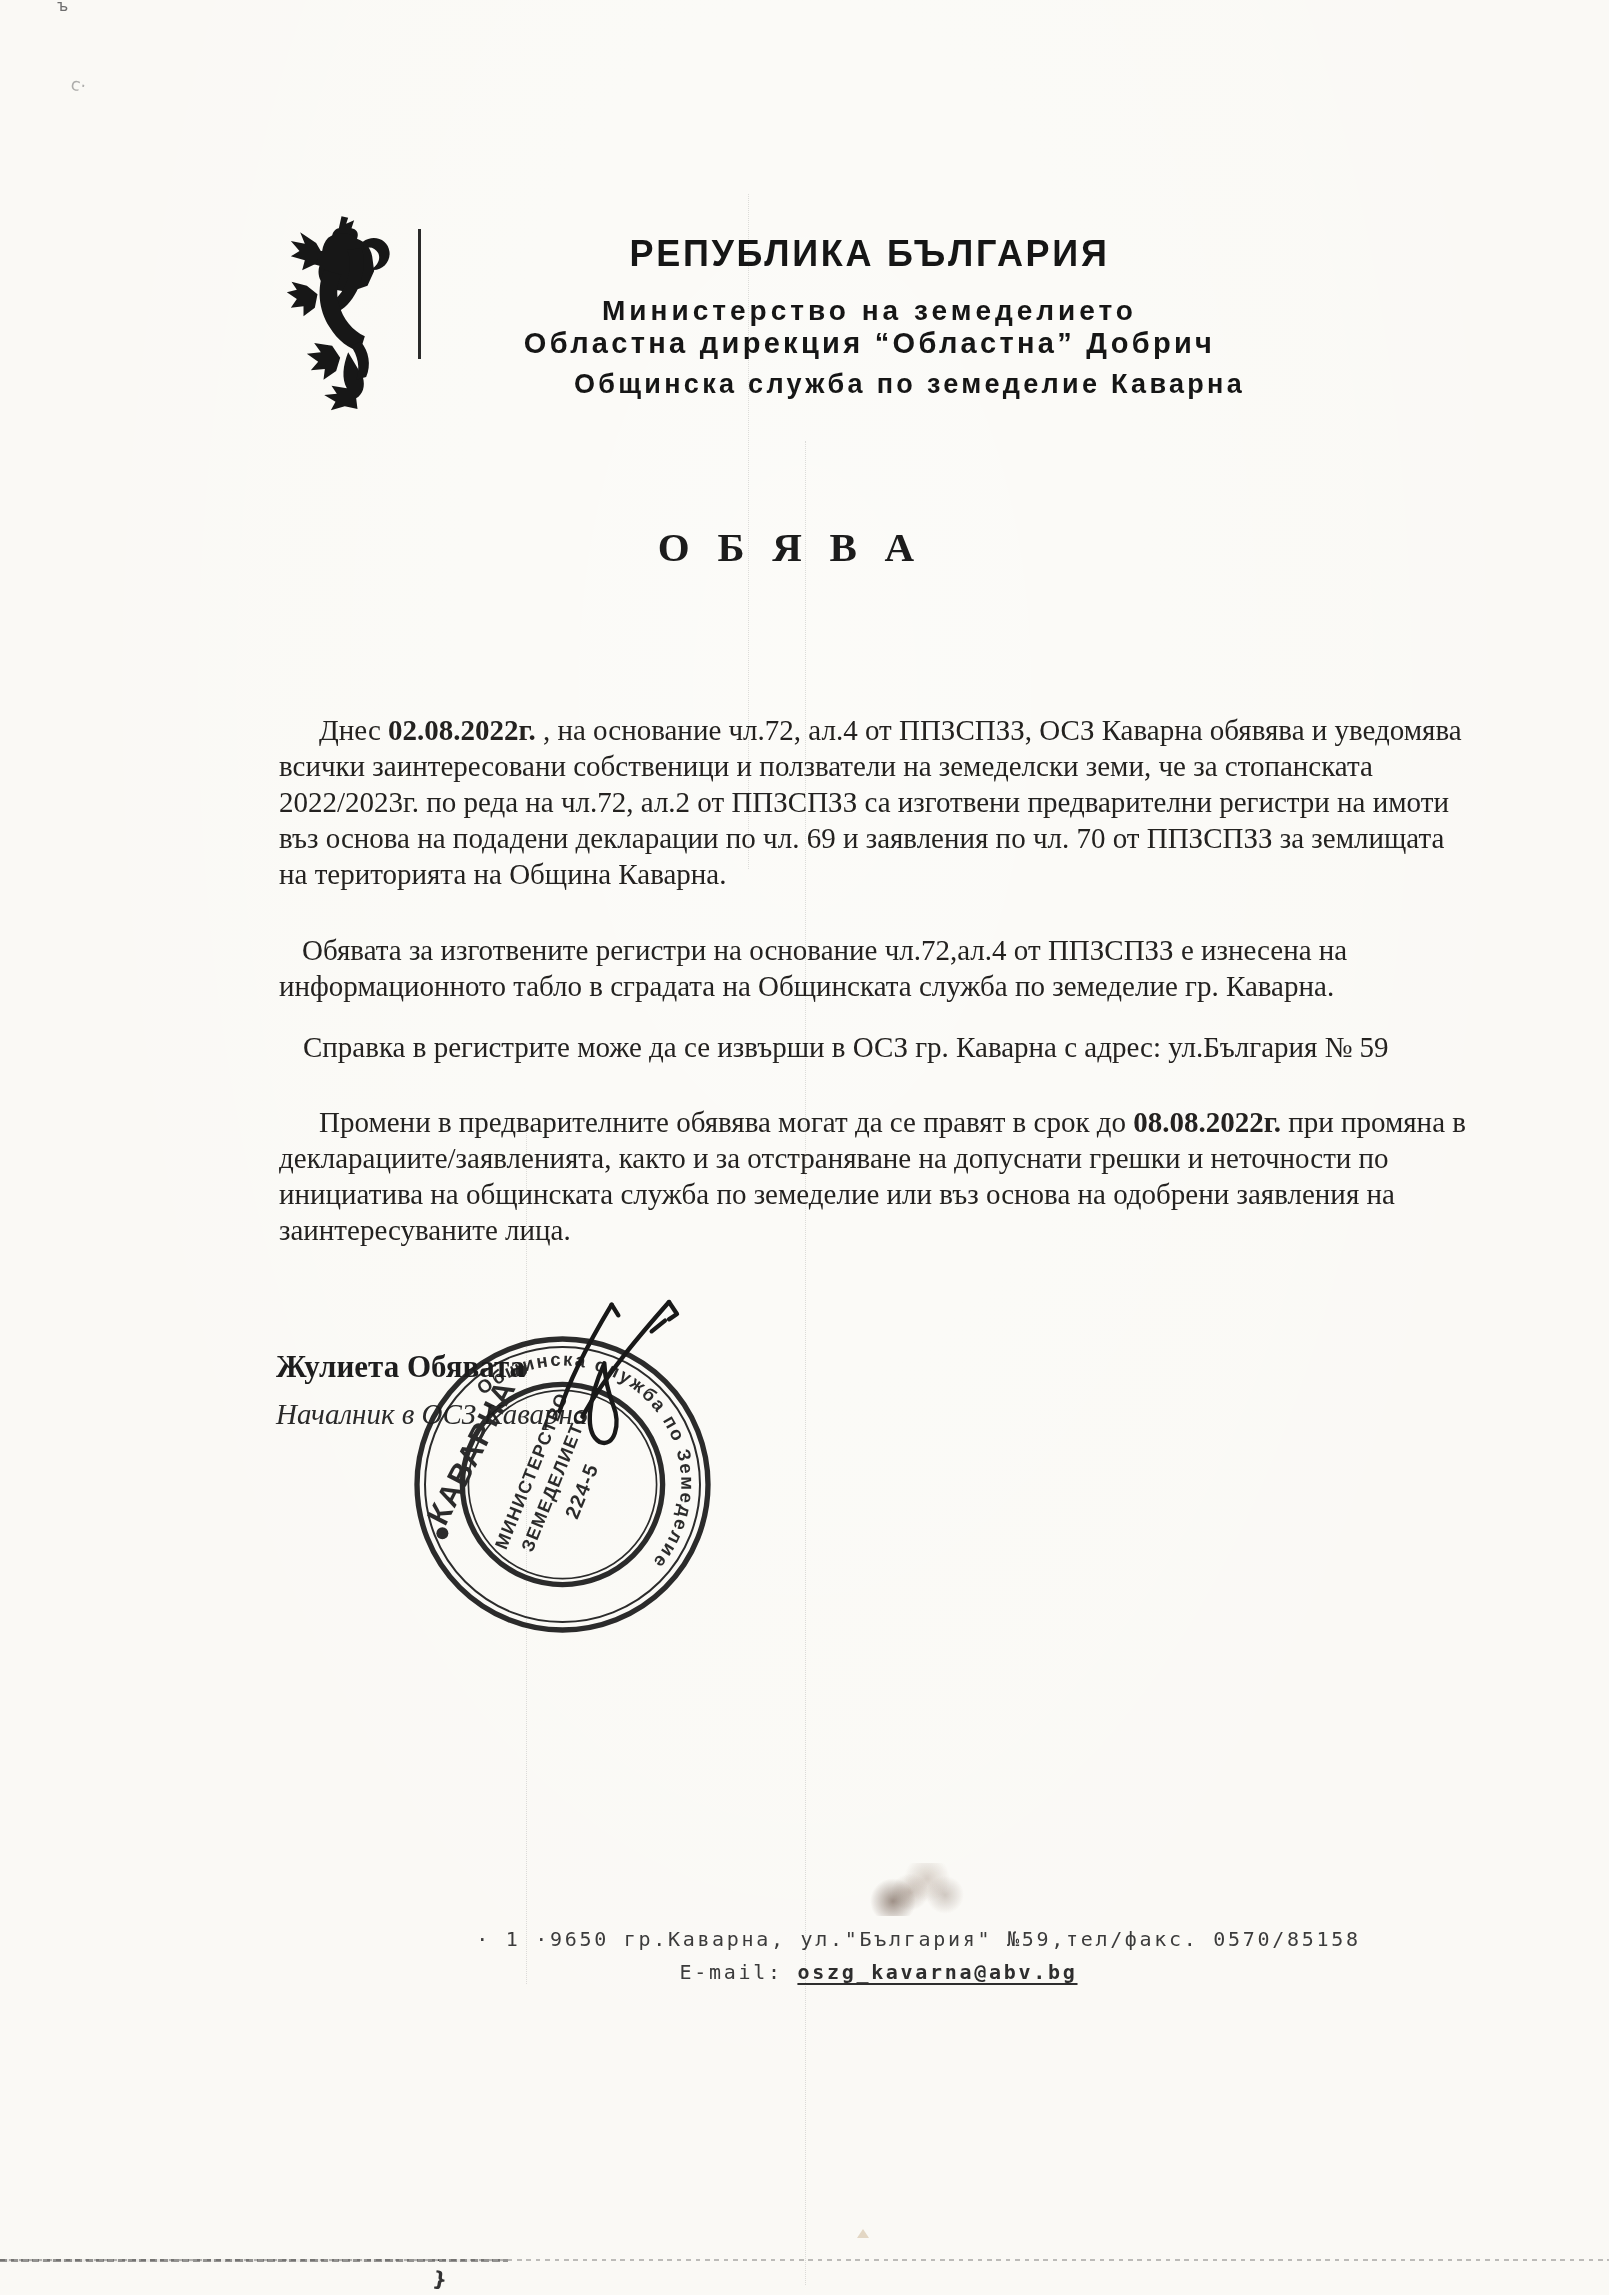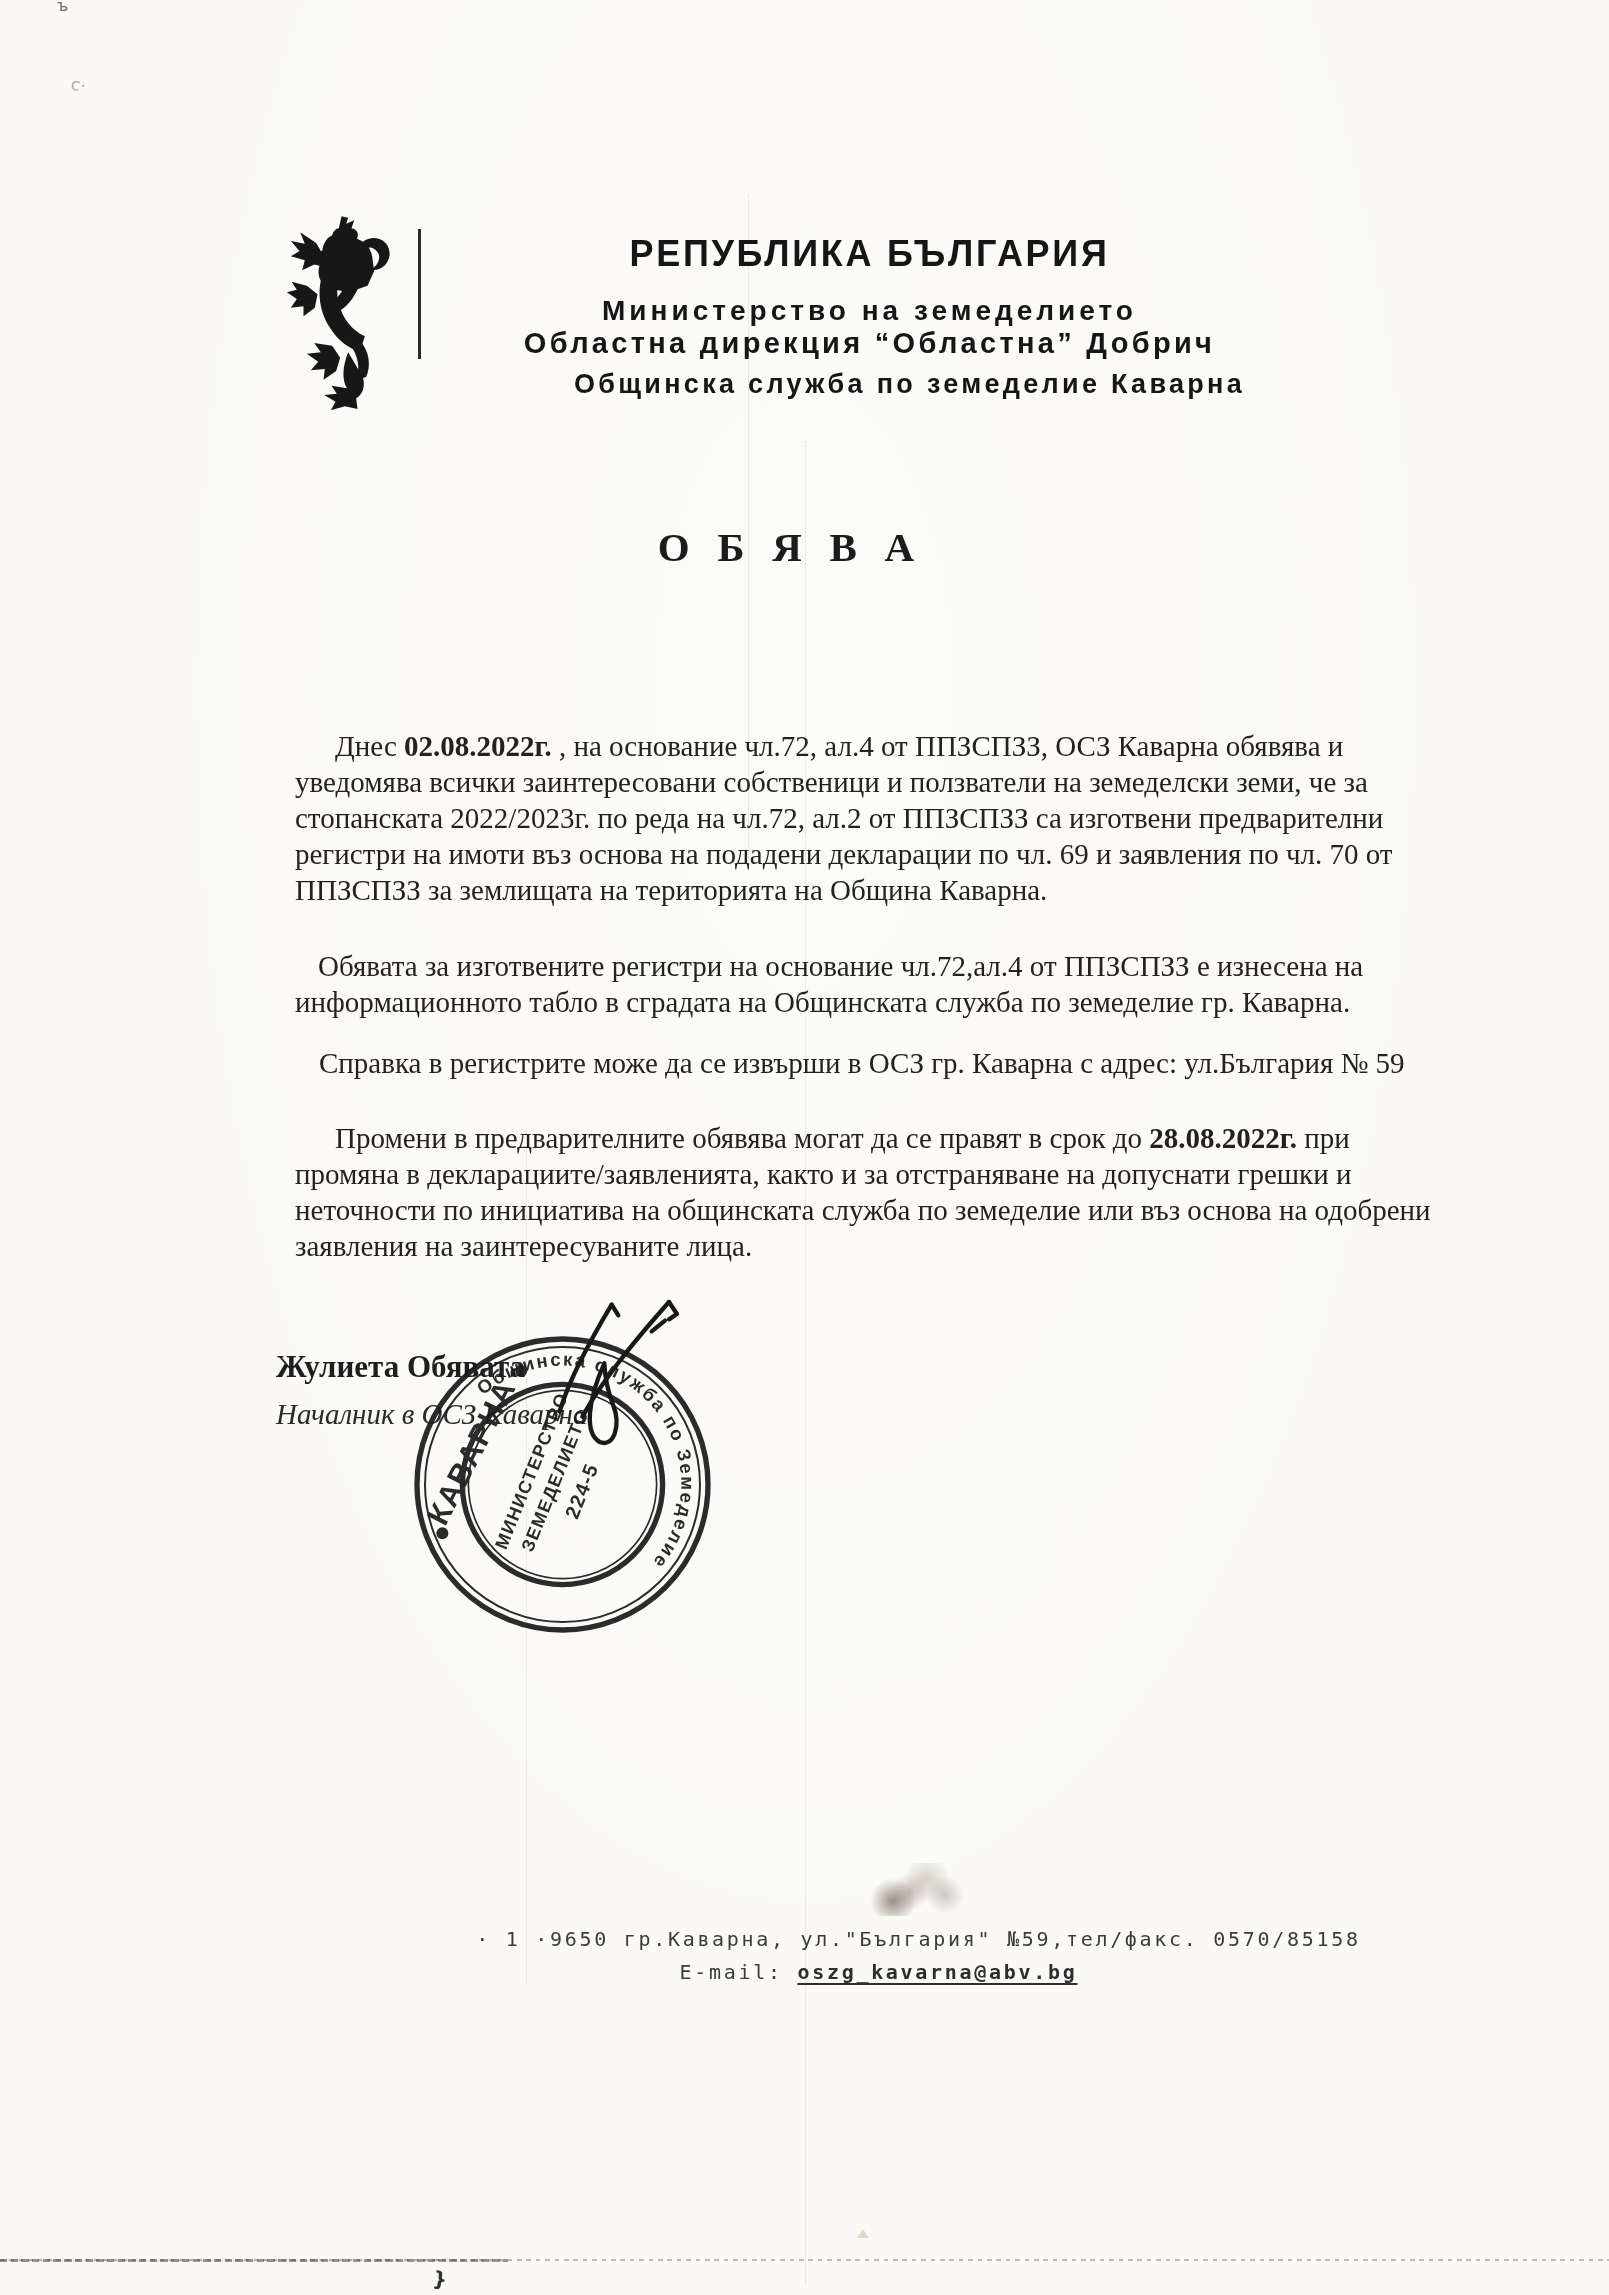--- a/index.html
+++ b/index.html
@@ -30,21 +30,21 @@
   .lh-office{font-size:27px;letter-spacing:3.3px;transform:translateX(40px);}
   
   .doc-title{
     position:absolute;left:0;top:523px;width:1610px;text-align:center;
     font-size:41px;font-weight:bold;letter-spacing:8.7px;color:#1c1c1c;
     transform:translateX(-14.7px);
   }
   
   .body-text{position:absolute;left:279px;top:712px;width:1188px;
     font-size:29px;line-height:36px;color:#242220;}
-  .body-text p{margin:16px;}
+  .body-text p{margin:0;}
   .p1{text-indent:40px;margin-bottom:40px !important;}
   .p2{text-indent:23px;margin-bottom:25.4px !important;}
   .p3{text-indent:24px;margin-bottom:39px !important;}
   .p4{text-indent:40px;}
   .body-text b{font-weight:bold;}
   
   .sig-name{position:absolute;left:276px;top:1349px;font-size:31px;font-weight:bold;color:#1e1e1e;}
   .sig-role{position:absolute;left:276px;top:1398px;font-size:29px;font-style:italic;color:#2a2a2a;}
   
   .stamp{position:absolute;left:413px;top:1335px;width:299px;height:299px;opacity:.93;}
@@ -124,21 +124,21 @@
     <div class="lh-directorate">Областна дирекция “Областна” Добрич</div>
     <div class="lh-office">Общинска служба по земеделие Каварна</div>
   </div>
 
   <div class="doc-title">О Б Я В А</div>
 
   <div class="body-text">
     <p class="p1"><span>Днес </span><b>02.08.2022г.</b><span> , на основание чл.72, ал.4 от ППЗСПЗЗ, ОСЗ Каварна обявява и уведомява всички заинтересовани собственици и ползватели на земеделски земи, че за стопанската 2022/2023г. по реда на чл.72, ал.2 от ППЗСПЗЗ са изготвени предварителни регистри на имоти въз основа на подадени декларации по чл. 69 и заявления по чл. 70 от ППЗСПЗЗ за землищата на територията на Община Каварна.</span></p>
     <p class="p2">Обявата за изготвените регистри на основание чл.72,ал.4 от ППЗСПЗЗ е изнесена на информационното табло в сградата на Общинската служба по земеделие гр. Каварна.</p>
     <p class="p3">Справка в регистрите може да се извърши в ОСЗ  гр. Каварна с адрес: ул.България № 59</p>
-    <p class="p4"><span>Промени в предварителните обявява могат да се правят в срок до </span><b>28.08.2022г.</b><span> при промяна в декларациите/заявленията, както и за отстраняване на допуснати грешки и неточности по инициатива на общинската служба по земеделие или въз основа на одобрени заявления на заинтересуваните лица.</span></p>
+    <p class="p4"><span>Промени в предварителните обявява могат да се правят в срок до </span><b>08.08.2022г.</b><span> при промяна в декларациите/заявленията, както и за отстраняване на допуснати грешки и неточности по инициатива на общинската служба по земеделие или въз основа на одобрени заявления на заинтересуваните лица.</span></p>
   </div>
 
   <div class="sig-name">Жулиета Обявата</div>
   <div class="sig-role">Началник в ОСЗ Каварна</div>
 
   <div class="stamp">
     <svg viewBox="0 0 448 448" xmlns="http://www.w3.org/2000/svg">
       <g fill="none" stroke="#1c1c1c">
         <circle cx="224" cy="224" r="218" stroke-width="8"></circle>
         <circle cx="224" cy="224" r="206" stroke-width="3"></circle>

